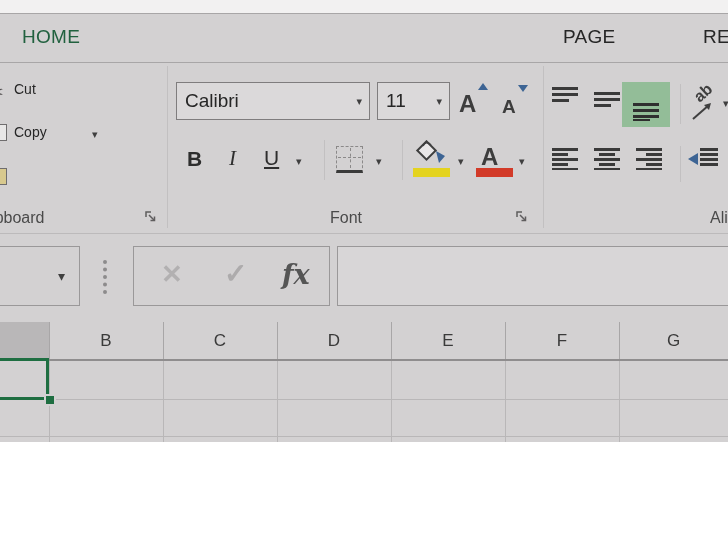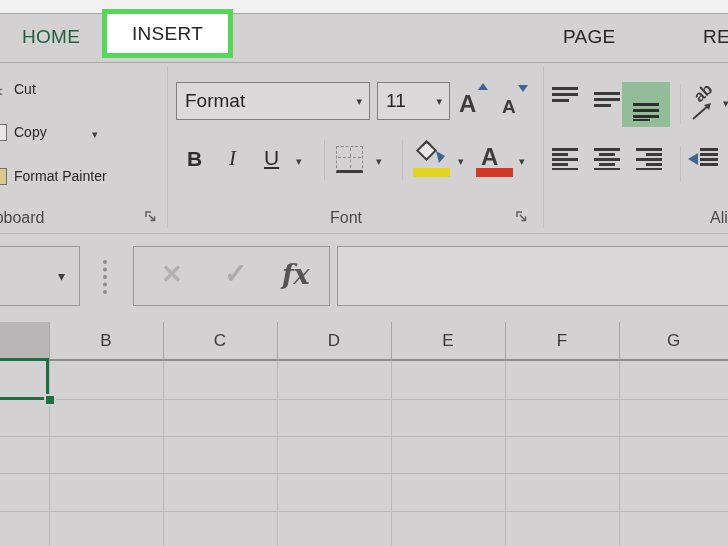--- a/index.html
+++ b/index.html
@@ -1,16 +1,16 @@
 <!DOCTYPE html>
 <html style="--bg: #d3d1d2; --top-strip: #f2f1f1; --line: #a8a6a7; --sep: #c2c0c1; --grid-line: #b9b7b8; --header-line: #8f8d8e; --excel-green: #21613f; --selection-green: #1e6e41; --highlight-green: #58d65b; --selected-align-bg: #93bd98; --fill-yellow: #e4d31f; --font-red: #d23a28; --accent-blue: #3d6494; --icon-dark: #3a3a3a; --text: #262626; --muted-text: #4a4a4a; --combo-bg: #dbd9da; --combo-border: #7f7d7e; --box-border: #9a9899; --header-selected-bg: #b9b7b8;"><head>
 <meta charset="utf-8">
 <style>
   html,body{margin:0;padding:0;}
-  .screen{position:relative;width:728px;height:546px;background:var(--bg);overflow:hidden;
+  .screen{position:relative;width:728px;height:442px;background:var(--bg);overflow:hidden;
           font-family:"Liberation Sans",sans-serif;color:var(--text);}
   .abs{position:absolute;}
   .topstrip{position:absolute;left:0;top:0;width:728px;height:13px;background:var(--top-strip);
             border-bottom:1px solid var(--line);}
   .tab{position:absolute;top:26px;height:22px;line-height:22px;font-size:19px;letter-spacing:.3px;
        color:var(--text);white-space:nowrap;}
   .tabline{position:absolute;left:0;top:62px;width:728px;height:1px;background:var(--line);}
   .insert-box{position:absolute;left:102px;top:9px;width:131px;height:49px;box-sizing:border-box;
               border:5px solid var(--highlight-green);background:#ffffff;z-index:5;
               display:flex;align-items:center;justify-content:center;font-size:19px;letter-spacing:.3px;}
@@ -54,50 +54,46 @@
   svg{display:block;}
 </style>
 </head>
 <body>
 
 <div class="screen">
 
   <div class="topstrip"></div>
 
   <span class="tab" style="left:22px;color:var(--excel-green);">HOME</span>
-  <div class="insert-box">
-    <span>INSERT</span>
-  </div>
   <span class="tab" style="left:563px;">PAGE</span>
   <span class="tab" style="left:703px;">REVIEW</span>
   <div class="tabline"></div>
 
   <div class="vsep" style="left:167px;top:66px;height:162px;"></div>
   <div class="vsep" style="left:543px;top:66px;height:162px;"></div>
   <div class="hline" style="left:0;top:233px;width:728px;background:#bcbabb;"></div>
 
   <span class="abs" style="left:-13px;top:80px;font-size:20px;color:#4f4d4e;">✂</span>
   <span class="clip-item" style="top:78px;">Cut</span>
 
   <div class="abs" style="left:-7px;top:124px;width:12px;height:15px;border:1px solid #6f6d6e;background:#e8e7e7;"></div>
   <span class="clip-item" style="top:121px;">Copy</span>
   <span class="dd" style="left:92px;top:129px;">▾</span>
 
   <div class="abs" style="left:-7px;top:168px;width:12px;height:15px;border:1px solid #6f6d6e;background:#d8c98e;"></div>
-  <span class="clip-item" style="top:165px;">Format Painter</span>
 
   <span class="riblabel" style="left:-24px;top:209px;">Clipboard</span>
   <svg class="abs" style="left:144px;top:210px;" width="13" height="13" viewBox="0 0 13 13">
     <path d="M2 7 V2 H7" fill="none" stroke="#5f5d5e" stroke-width="1.5"></path>
     <path d="M5 5 L10 10" stroke="#5f5d5e" stroke-width="1.5"></path>
     <path d="M10.5 6.5 V10.5 H6.5" fill="none" stroke="#5f5d5e" stroke-width="1.5"></path>
   </svg>
 
   <div class="combo" style="left:176px;top:82px;width:194px;height:38px;">
-    <span class="val">Format</span>
+    <span class="val">Calibri</span>
     <span class="cdd">▾</span>
   </div>
   <div class="combo" style="left:377px;top:82px;width:73px;height:38px;">
     <span class="val">11</span>
     <span class="cdd">▾</span>
   </div>
 
   <span class="bigA" style="left:459px;top:92px;">A</span>
   <span class="tri-up" style="left:478px;top:83px;"></span>
   <span class="smallA" style="left:502px;top:97px;">A</span>

